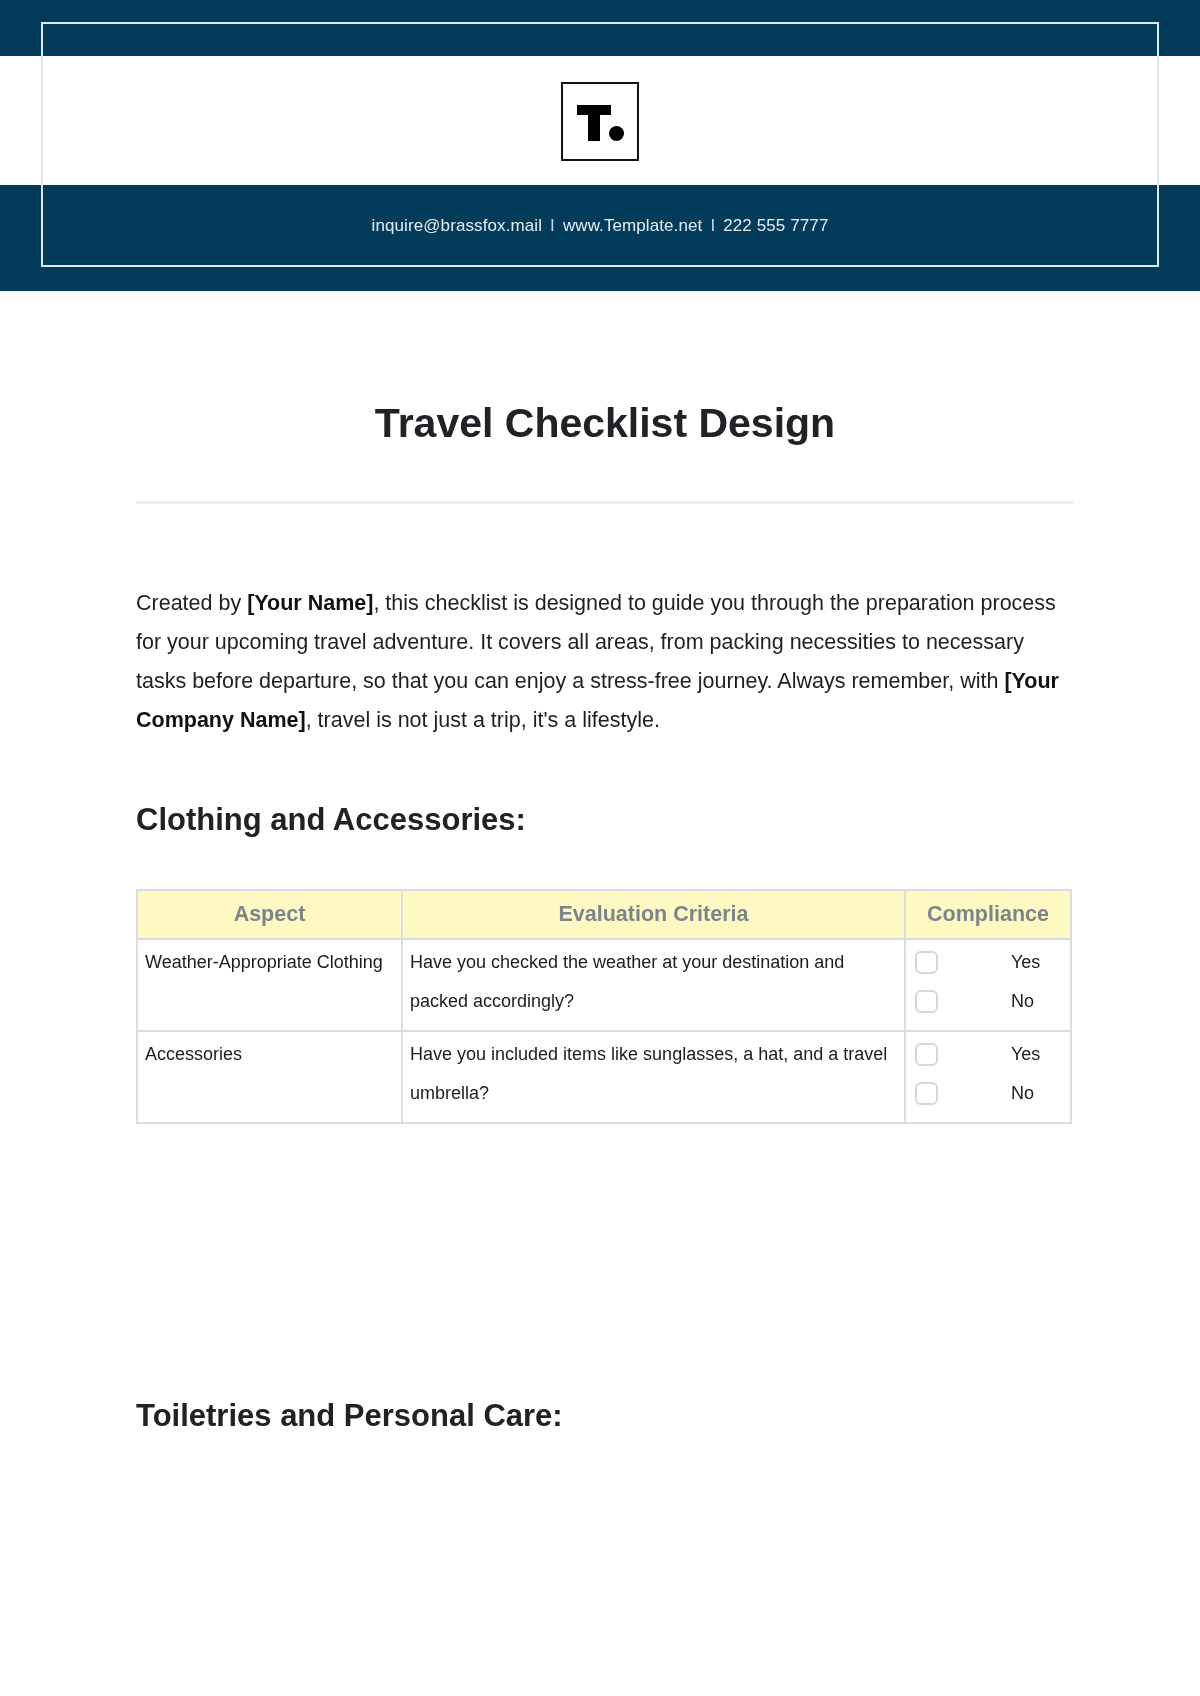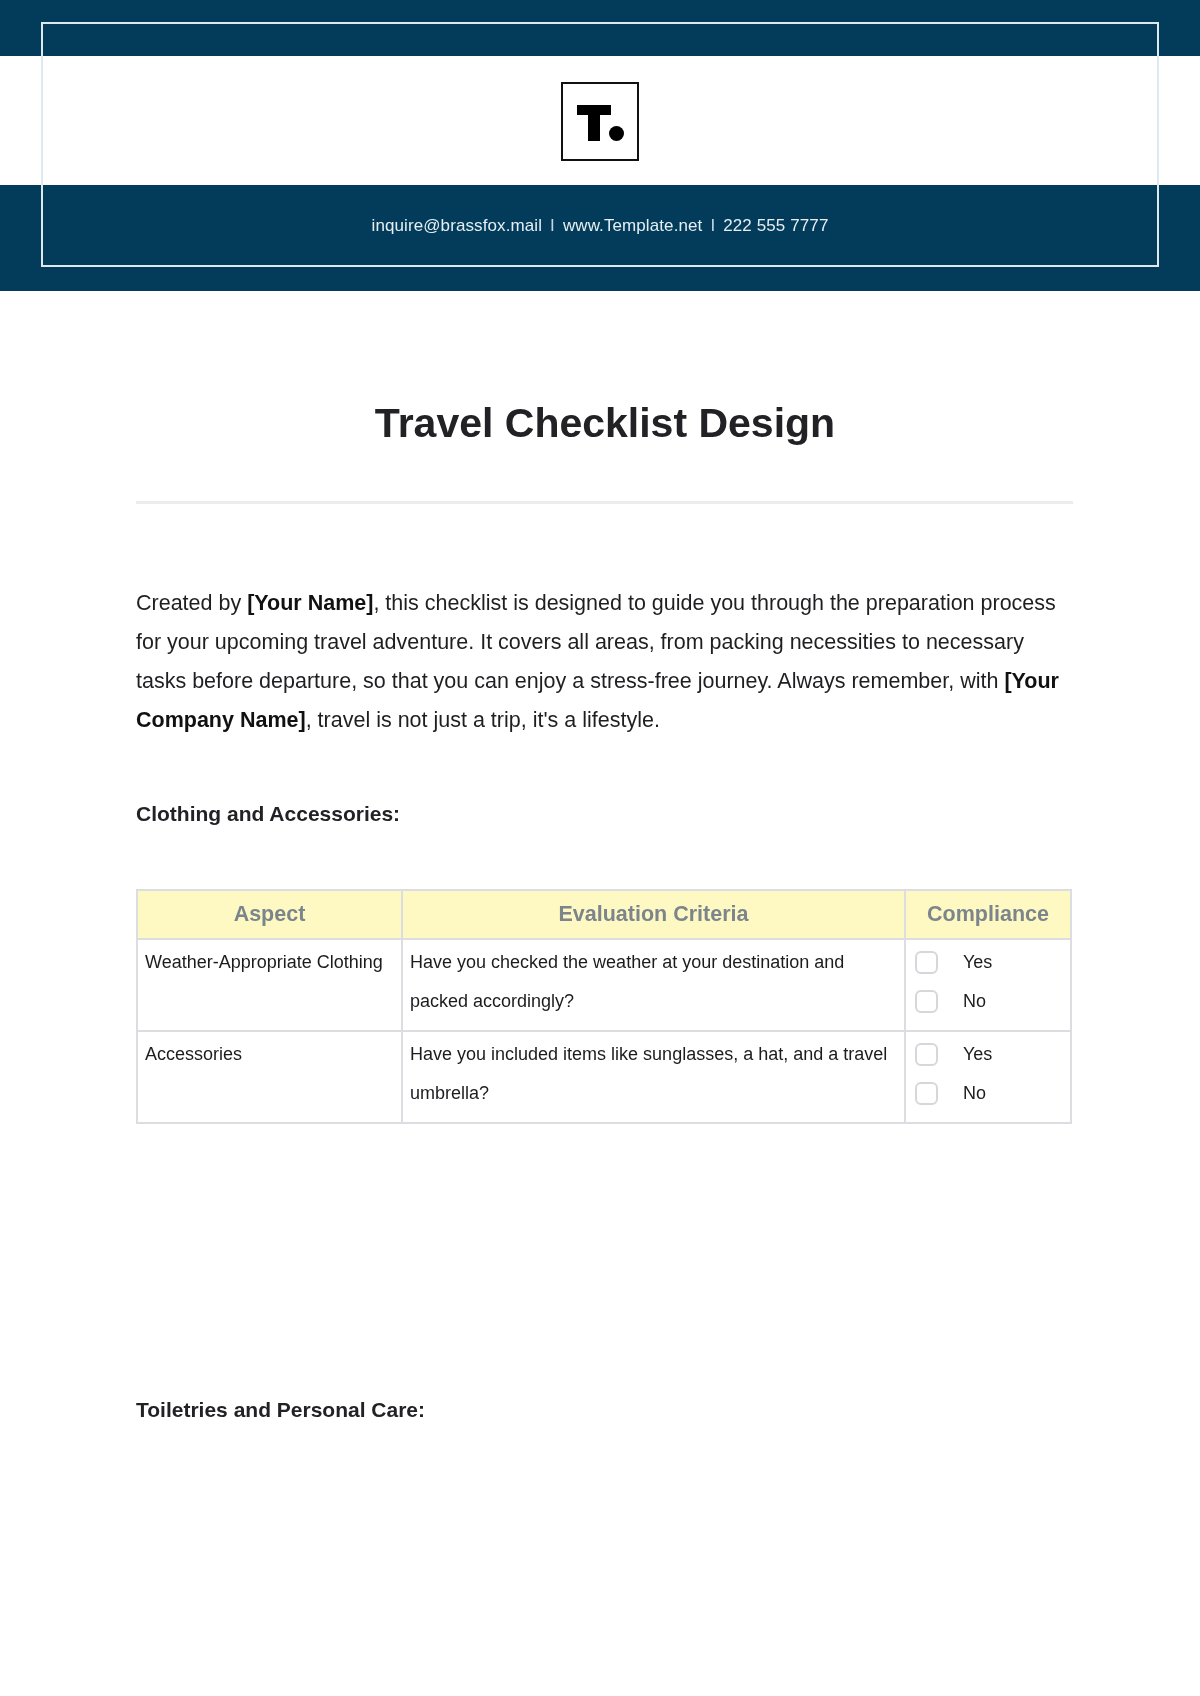--- a/index.html
+++ b/index.html
@@ -30,39 +30,39 @@
       position: absolute; left: 0; top: 400px; width: 1210px; text-align: center;
       font-size: 41px; font-weight: bold; color: #222226;
     }
     .divider { position: absolute; left: 136px; top: 501px; width: 937px; height: 3px; background: #ececec; }
     .intro {
       position: absolute; left: 136px; top: 584px; width: 940px;
       font-size: 21.5px; line-height: 39px; color: #1f1f22;
     }
     .intro b { color: #111; }
     .section-h {
-      position: absolute; left: 136px; font-size: 21px; font-weight: bold; color: #222226;
+      position: absolute; left: 136px; font-size: 31px; font-weight: bold; color: #222226;
     }
     .table {
       position: absolute; left: 136px; top: 889px; width: 934px;
       border-collapse: collapse; table-layout: fixed;
     }
     .table th, .table td { border: 2px solid #dcdde1; }
     .table th {
       background: #fef9c3; color: #7c858b; font-weight: bold; font-size: 21.5px;
       height: 47px; padding: 0; text-align: center;
     }
     .table td {
       height: 87px; vertical-align: top; font-size: 18px; line-height: 39px;
       padding: 3px 16px 0 7px; color: #1c1c1f;
     }
     .col-a { width: 265px; }
     .col-b { width: 503px; }
     .col-c { width: 166px; }
-    .opt { display: flex; align-items: center; height: 39px; }
+    .opt { display: flex; align-items: center; height: 39px; gap: 48px; }
     .cb {
       width: 19px; height: 19px; border: 2px solid #d6d7da; border-radius: 6px;
       margin-left: 2px; margin-right: 25px; box-sizing: content-box; cursor: pointer;
     }
   </style>
 </head>
 <body>
 
 <div class="band-top"></div>
 <div class="band-bottom"></div>

